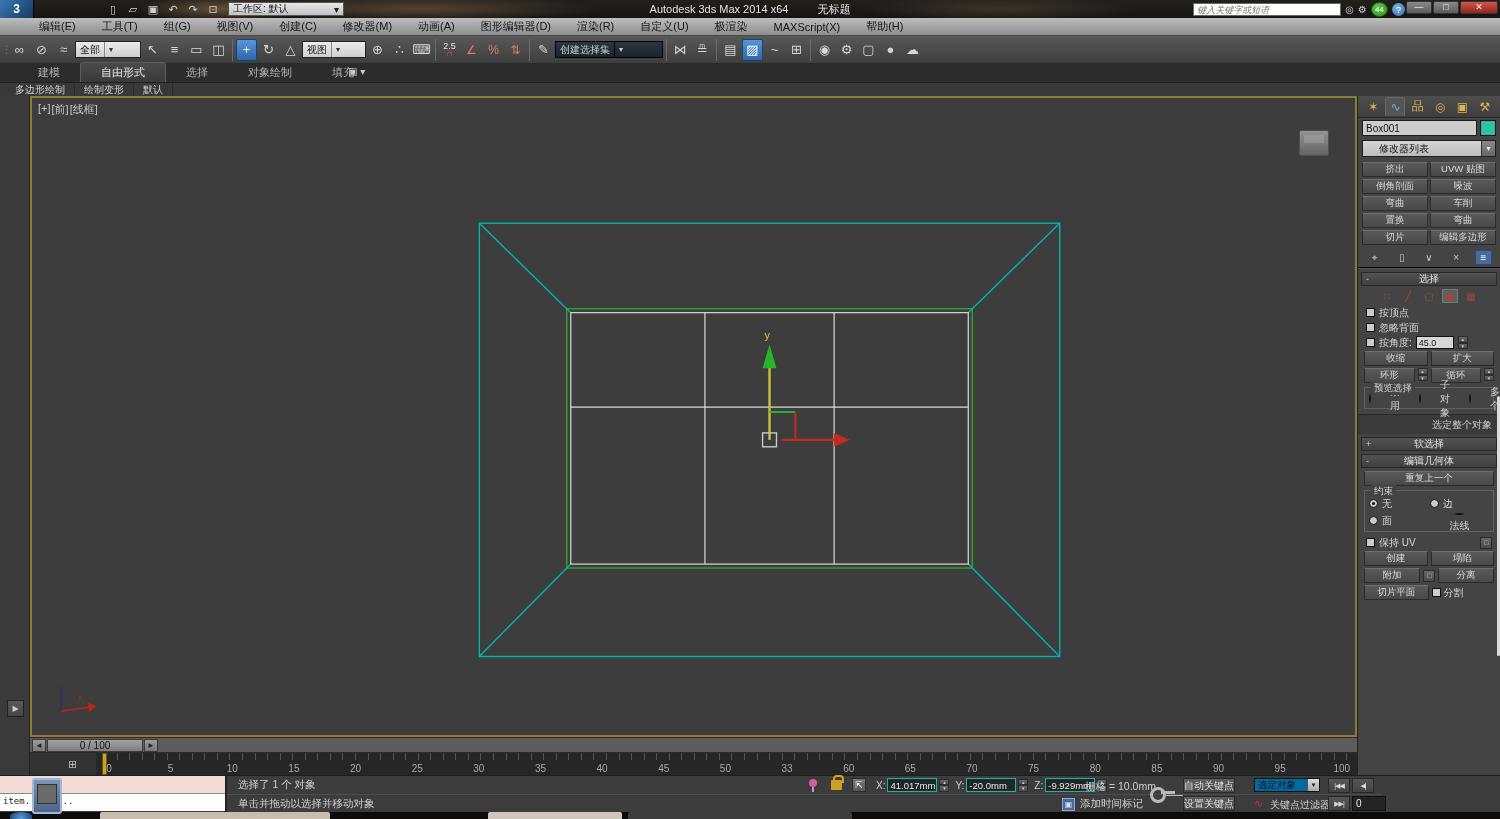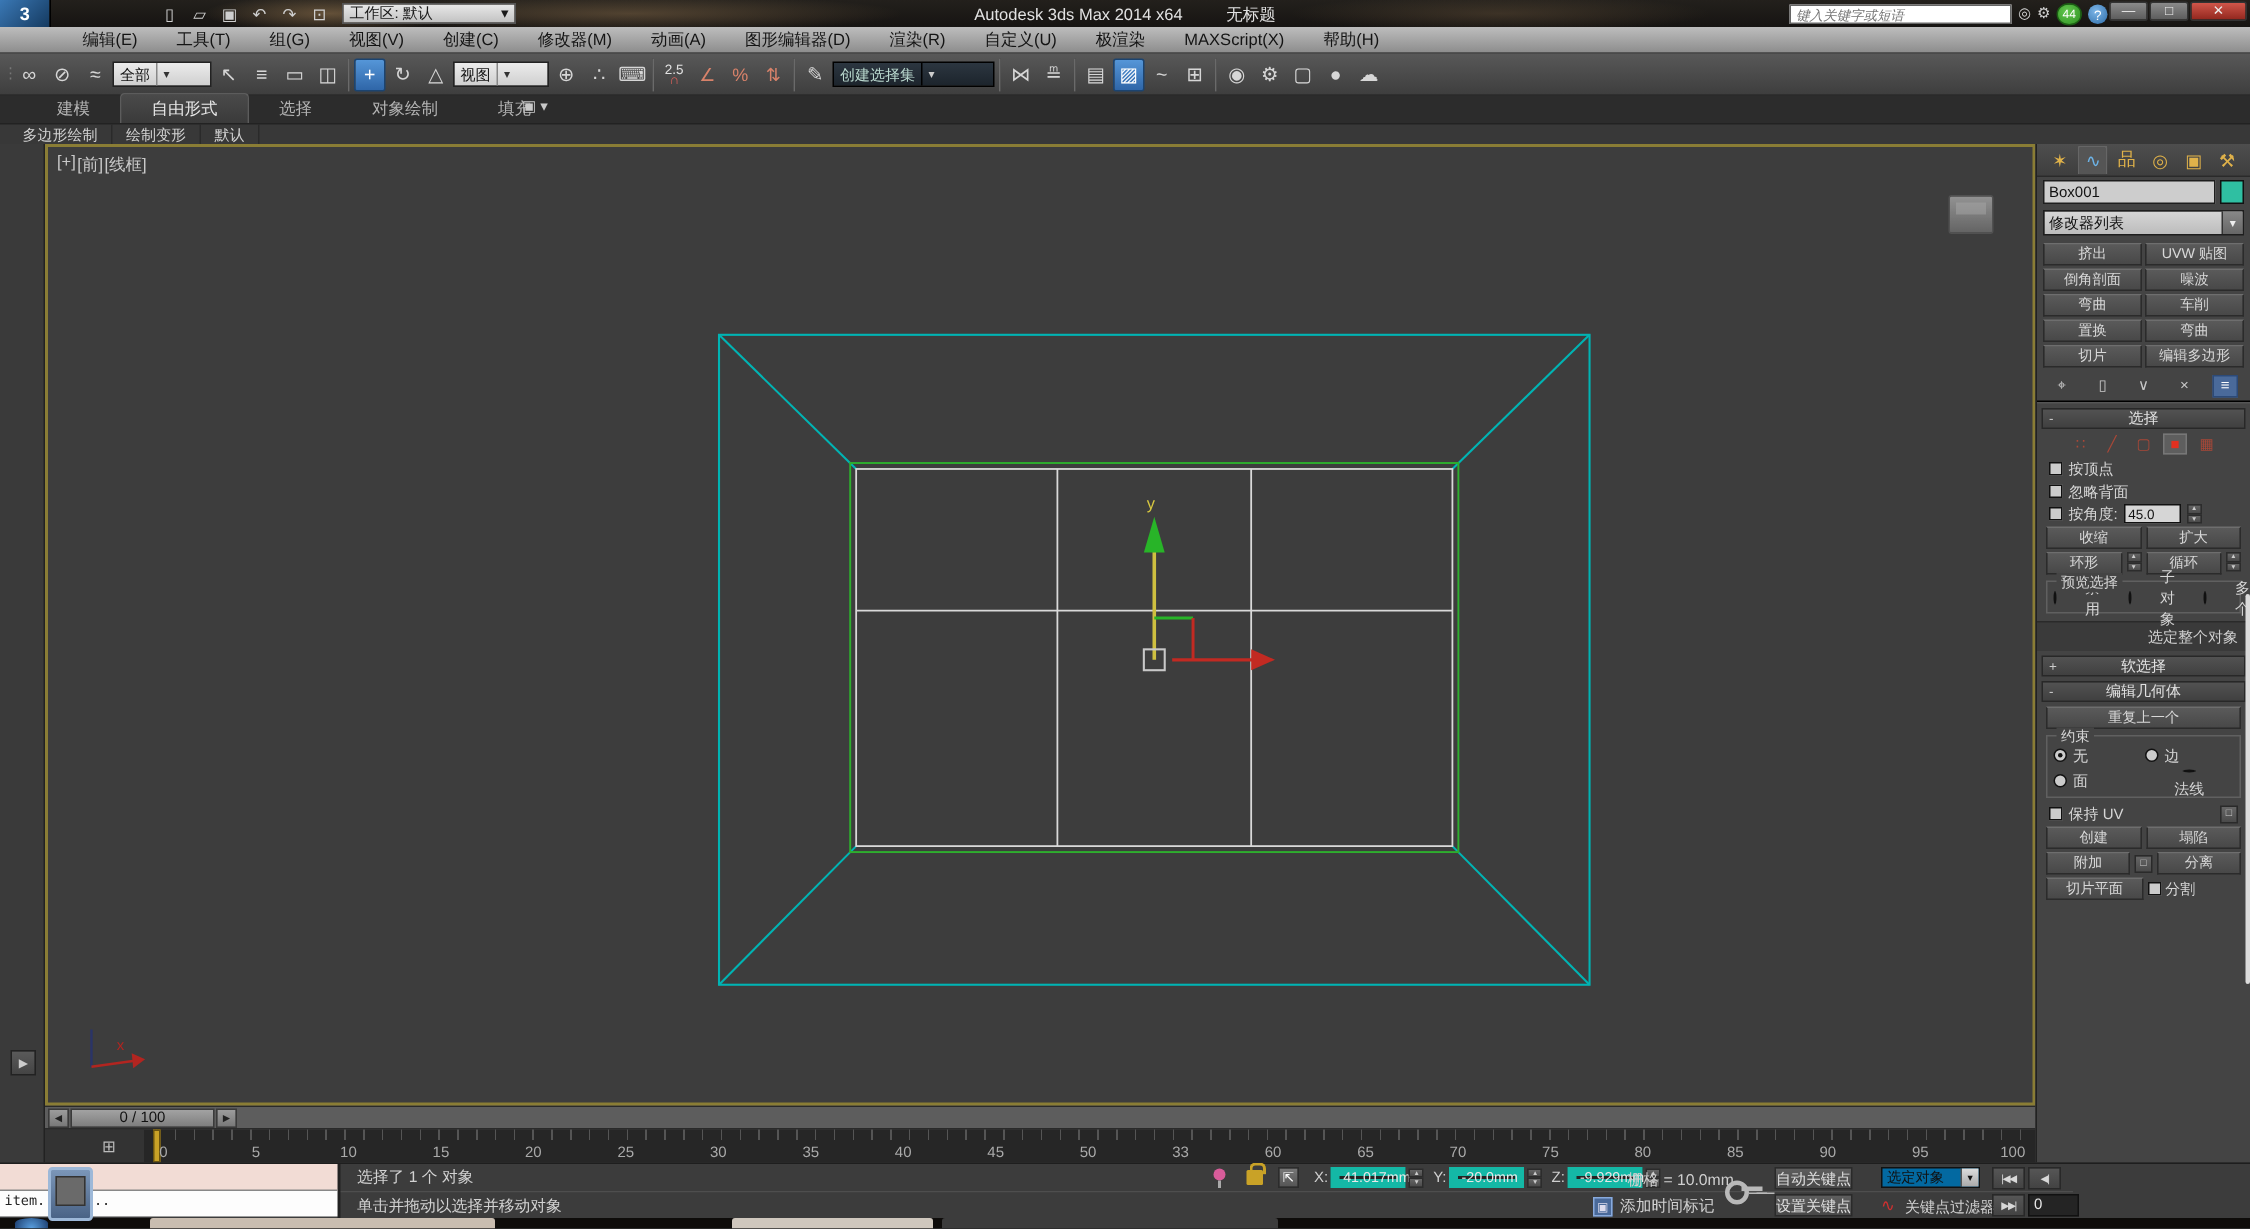--- a/index.html
+++ b/index.html
@@ -27,21 +27,21 @@
   .badge { width:17px; height:15px; background:radial-gradient(circle at 40% 35%,#63c94e,#2e8f22); border-radius:50%; color:#fff;
       font-size:8px; display:flex; align-items:center; justify-content:center; border:1px solid #1c5f14; }
   .help-circ { width:13px; height:13px; border-radius:50%; background:radial-gradient(circle at 40% 35%,#7db6e8,#2d6ca8); color:#fff; font-size:9px;
       display:flex; align-items:center; justify-content:center; }
   .winbtns { position:absolute; right:2px; top:1px; display:flex; gap:1px; }
   .winbtn { width:26px; height:13px; background:linear-gradient(#8a8a8a,#5c5c5c); border:1px solid #333; border-radius:2px;
       color:#eee; font-size:9px; line-height:10px; text-align:center; }
   .winbtn.close { width:38px; background:linear-gradient(#d0564a,#92271e); }
 
   
-  .menubar { height:18px; background:linear-gradient(#bdbdbd,#8d8d8d); border-bottom:1px solid #4a4a4a; display:flex; align-items:center; padding-left:42px; }
+  .menubar { height:18px; background:linear-gradient(#bdbdbd,#8d8d8d); border-bottom:1px solid #4a4a4a; display:flex; align-items:center; padding-left:26px; }
   .menu-item { font-size:11px; color:#141414; padding:0 13px; height:18px; display:flex; align-items:center; }
 
   
   .toolbar { height:28px; background:linear-gradient(#585858,#3e3e3e); border-bottom:1px solid #2a2a2a; display:flex; align-items:center; padding:0 2px; gap:1px; }
   .tb-handle { color:#777; font-size:10px; width:6px; letter-spacing:-2px; }
   .ic { min-width:21px; height:22px; display:flex; align-items:center; justify-content:center; color:#d6d6d6; font-size:13px; border-radius:2px; padding:0 1px; }
   .ic.blue { background:linear-gradient(#5596d8,#2f66a8); border:1px solid #1c4470; color:#fff; }
   .ic.red { color:#d8826a; font-size:12px; }
   .ic.snaptxt { font-size:9px; color:#e0e0e0; flex-direction:column; line-height:7px; }
   .vsep { width:1px; height:22px; background:#2e2e2e; border-right:1px solid #6a6a6a; margin:0 2px; }
@@ -92,21 +92,21 @@
   .mce-inner { position:absolute; inset:4px 3px 8px 3px; background:#6a6a6a; border:1px solid #333; }
 
   
   .cmd-panel { width:143px; background:#444; border-left:1px solid #222; display:flex; flex-direction:column; overflow:hidden; position:relative; font-size:10px; color:#d6d6d6; }
   .cp-tabs { height:22px; display:flex; align-items:center; justify-content:space-around; background:linear-gradient(#4e4e4e,#3e3e3e); border-bottom:1px solid #2a2a2a; padding:0 4px; }
   .cp-tab { width:20px; height:19px; display:flex; align-items:center; justify-content:center; color:#e0b24a; font-size:12px; border-radius:2px 2px 0 0; }
   .cp-tab.active { background:#555; border:1px solid #666; border-bottom:none; color:#6db4e8; }
   .cp-row { display:flex; align-items:center; gap:3px; padding:2px 4px; }
   .name-field { flex:1; height:16px; background:#cdcdcd; border:1px solid #1e1e1e; color:#111; font-size:10px; padding:0 3px; display:flex; align-items:center; }
   .swatch { width:16px; height:16px; background:#2fbfa2; border:1px solid #111; }
-  .modlist { flex:1; height:17px; background:linear-gradient(#d6d6d6,#bcbcbc); border:1px solid #1e1e1e; color:#111; display:flex; align-items:center; padding-left:3px; justify-content:space-between; }
+  .modlist { flex:1; height:17px; background:linear-gradient(#d6d6d6,#bcbcbc); border:1px solid #1e1e1e; color:#111; display:flex; align-items:center; padding-left:16px; justify-content:space-between; }
   .modlist .dda { width:14px; height:100%; background:linear-gradient(#888,#666); border-left:1px solid #333; color:#eee; display:flex; align-items:center; justify-content:center; font-size:8px; }
   .mod-grid { display:grid; grid-template-columns:1fr 1fr; gap:2px; padding:3px 4px; }
   .mod-grid .mod-btn { height:15px; background:linear-gradient(#5a5a5a,#484848); border:1px solid #2b2b2b; border-top-color:#6e6e6e; color:#d8d8d8;
       font-size:9.5px; display:flex; align-items:center; justify-content:center; white-space:nowrap; overflow:hidden; }
   .stack-box { margin:2px 4px; height:96px; background:#3a3a3a; border:1px solid #9a9a9a; padding:2px; }
   .stack-row { display:flex; align-items:center; gap:4px; color:#e4e4e4; font-size:10px; }
   .stack-ic { width:9px; height:9px; background:#111; border:1px solid #777; }
   .stack-tools { display:flex; align-items:center; justify-content:space-between; padding:2px 8px; border-bottom:2px groove #555; }
   .st-ic { width:17px; height:15px; display:flex; align-items:center; justify-content:center; color:#c9c9c9; font-size:10px; }
   .st-ic.hl { background:#4a6a9a; border:1px solid #2c4a78; color:#fff; }
@@ -142,21 +142,21 @@
   .sb-prompt { position:absolute; left:238px; top:21px; }
   .pin-ic { position:absolute; left:808px; top:3px; width:10px; height:13px; }
   .pin-ic:before { content:""; position:absolute; top:0; left:1px; width:8px; height:8px; border-radius:50%; background:#d85c9a; }
   .pin-ic:after { content:""; position:absolute; top:8px; left:4px; width:2px; height:5px; background:#aaa; }
   .lock-ic { position:absolute; left:831px; top:4px; width:11px; height:10px; background:#c9a227; border-radius:1px; }
   .lock-ic:before { content:""; position:absolute; top:-5px; left:2px; width:7px; height:6px; border:2px solid #c9a227; border-bottom:none; border-radius:4px 4px 0 0; }
   .abs-ic { position:absolute; left:852px; top:2px; width:14px; height:14px; background:linear-gradient(#777,#555); border:1px solid #2c2c2c;
       color:#fff; font-size:9px; text-align:center; line-height:13px; }
   .coords { position:absolute; left:872px; top:2px; display:flex; align-items:center; gap:2px; }
   .xyz-label { color:#cfcfcf; font-size:10px; margin-left:4px; }
-  .xyz-field { width:50px; height:14px; background:#242424; border:6px solid #14b8a6; color:#e8e8e8; font-size:9.5px; display:flex; align-items:center; padding:0 2px; }
+  .xyz-field { width:50px; height:14px; background:#242424; border:1px solid #14b8a6; color:#e8e8e8; font-size:9.5px; display:flex; align-items:center; padding:0 2px; }
   .grid-txt { position:absolute; left:1085px; top:4px; color:#cfcfcf; }
   .timetag { position:absolute; left:1062px; top:21px; display:flex; align-items:center; gap:5px; }
   .tt-ic { width:13px; height:13px; background:#4a6a9a; border:1px solid #88aadd; display:flex; align-items:center; justify-content:center; color:#dde; font-size:8px; }
   .key-ic { position:absolute; left:1150px; top:8px; width:26px; height:18px; }
   .key-ic:before { content:""; position:absolute; left:0; top:3px; width:10px; height:10px; border:3px solid #b9b9b9; border-radius:50%; }
   .key-ic:after { content:""; position:absolute; left:11px; top:7px; width:14px; height:3px; background:#b9b9b9; box-shadow:9px 3px 0 -1px #b9b9b9, 4px 3px 0 -1px #b9b9b9; }
   .ak-btn { position:absolute; width:52px; height:15px; background:linear-gradient(#5e5e5e,#484848); border:1px solid #2a2a2a; color:#e0e0e0;
       font-size:10px; display:flex; align-items:center; justify-content:center; }
   .sel-dd { position:absolute; left:1254px; top:2px; width:66px; height:14px; background:#0369a1; border:1px solid #111; color:#111; font-size:9.5px;
       display:flex; align-items:center; justify-content:space-between; padding-left:3px; }

